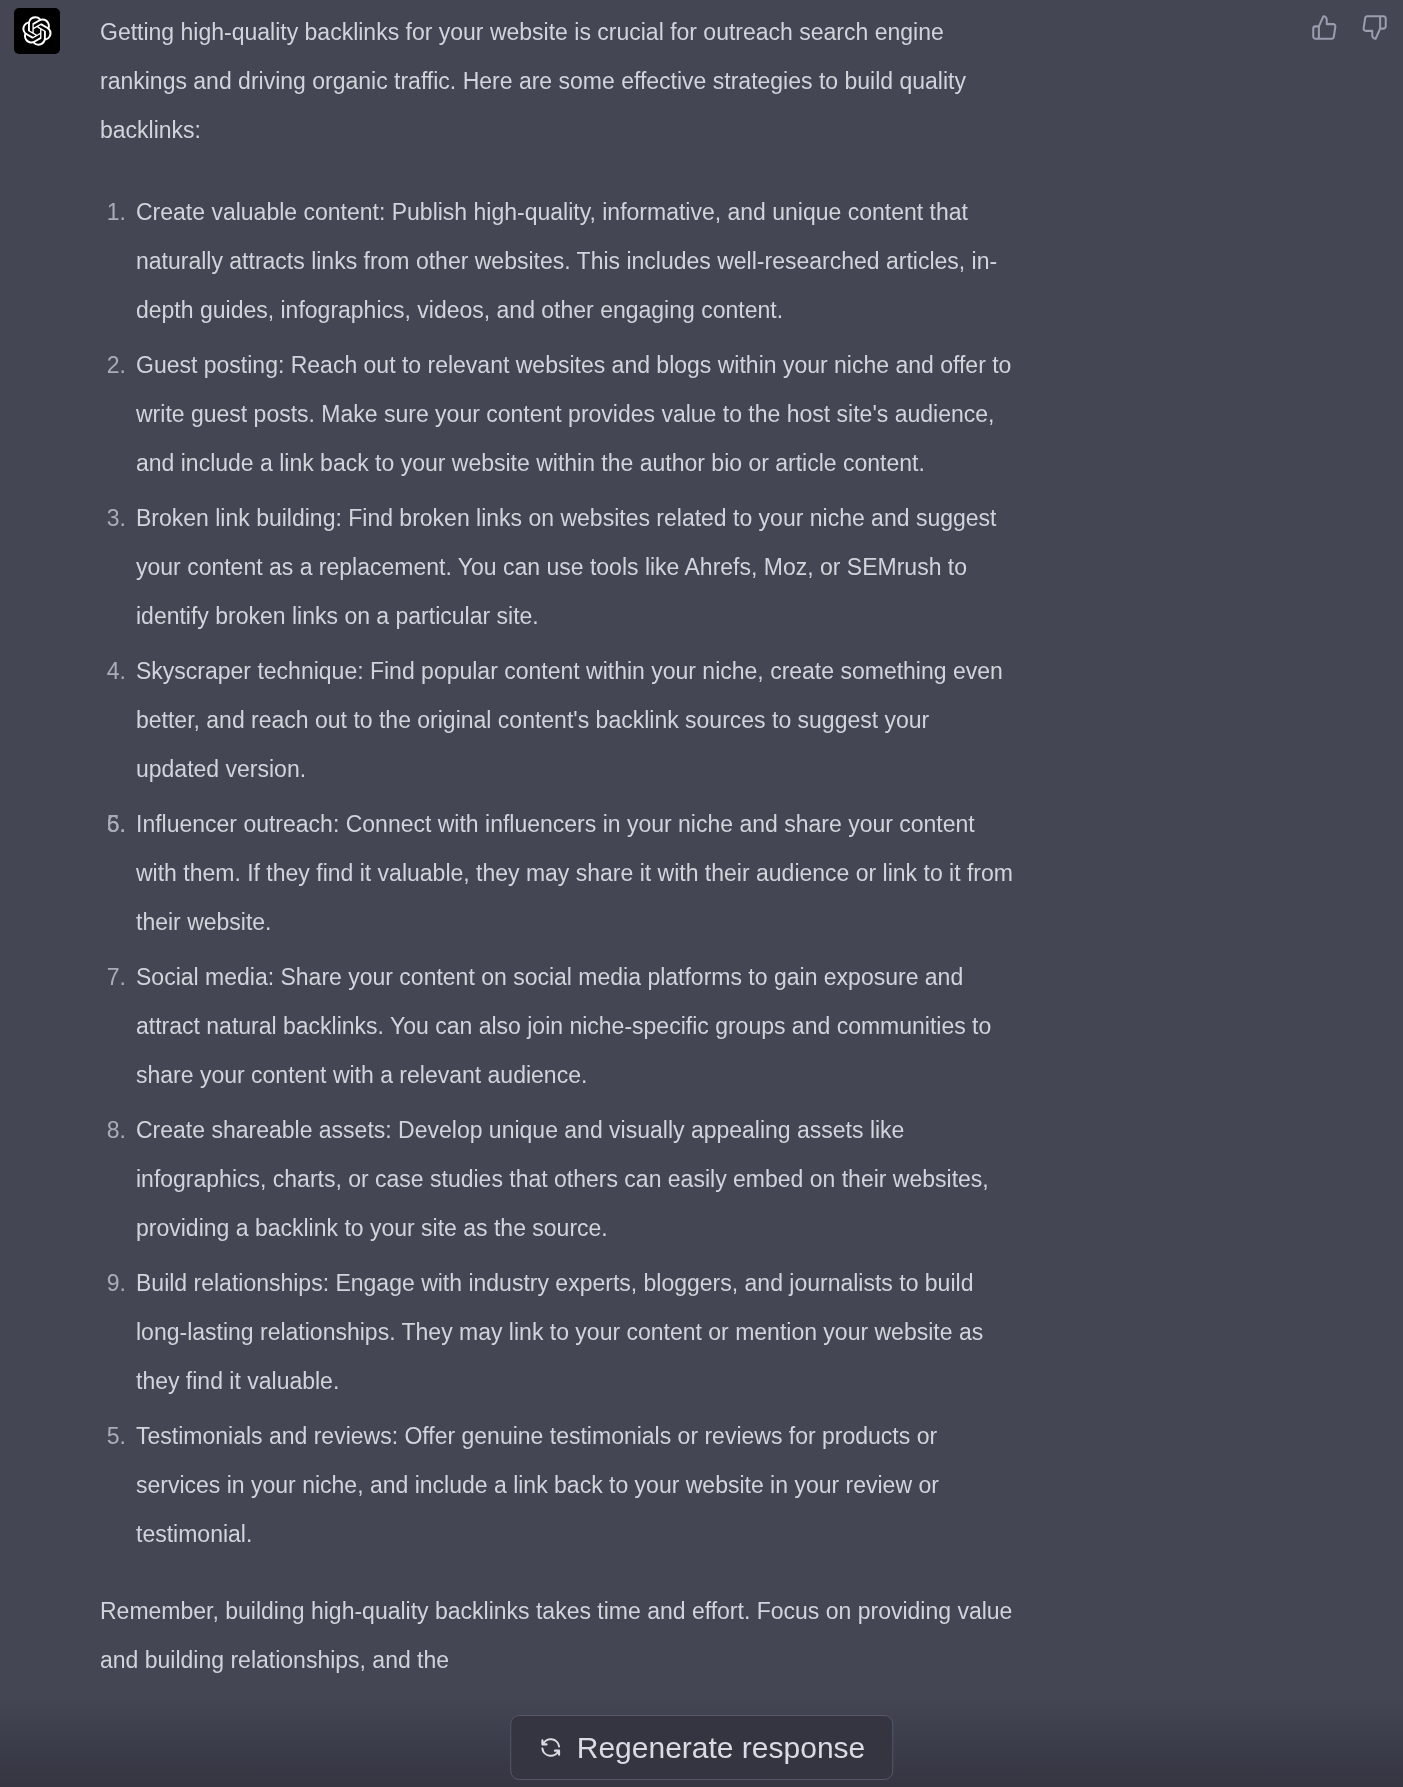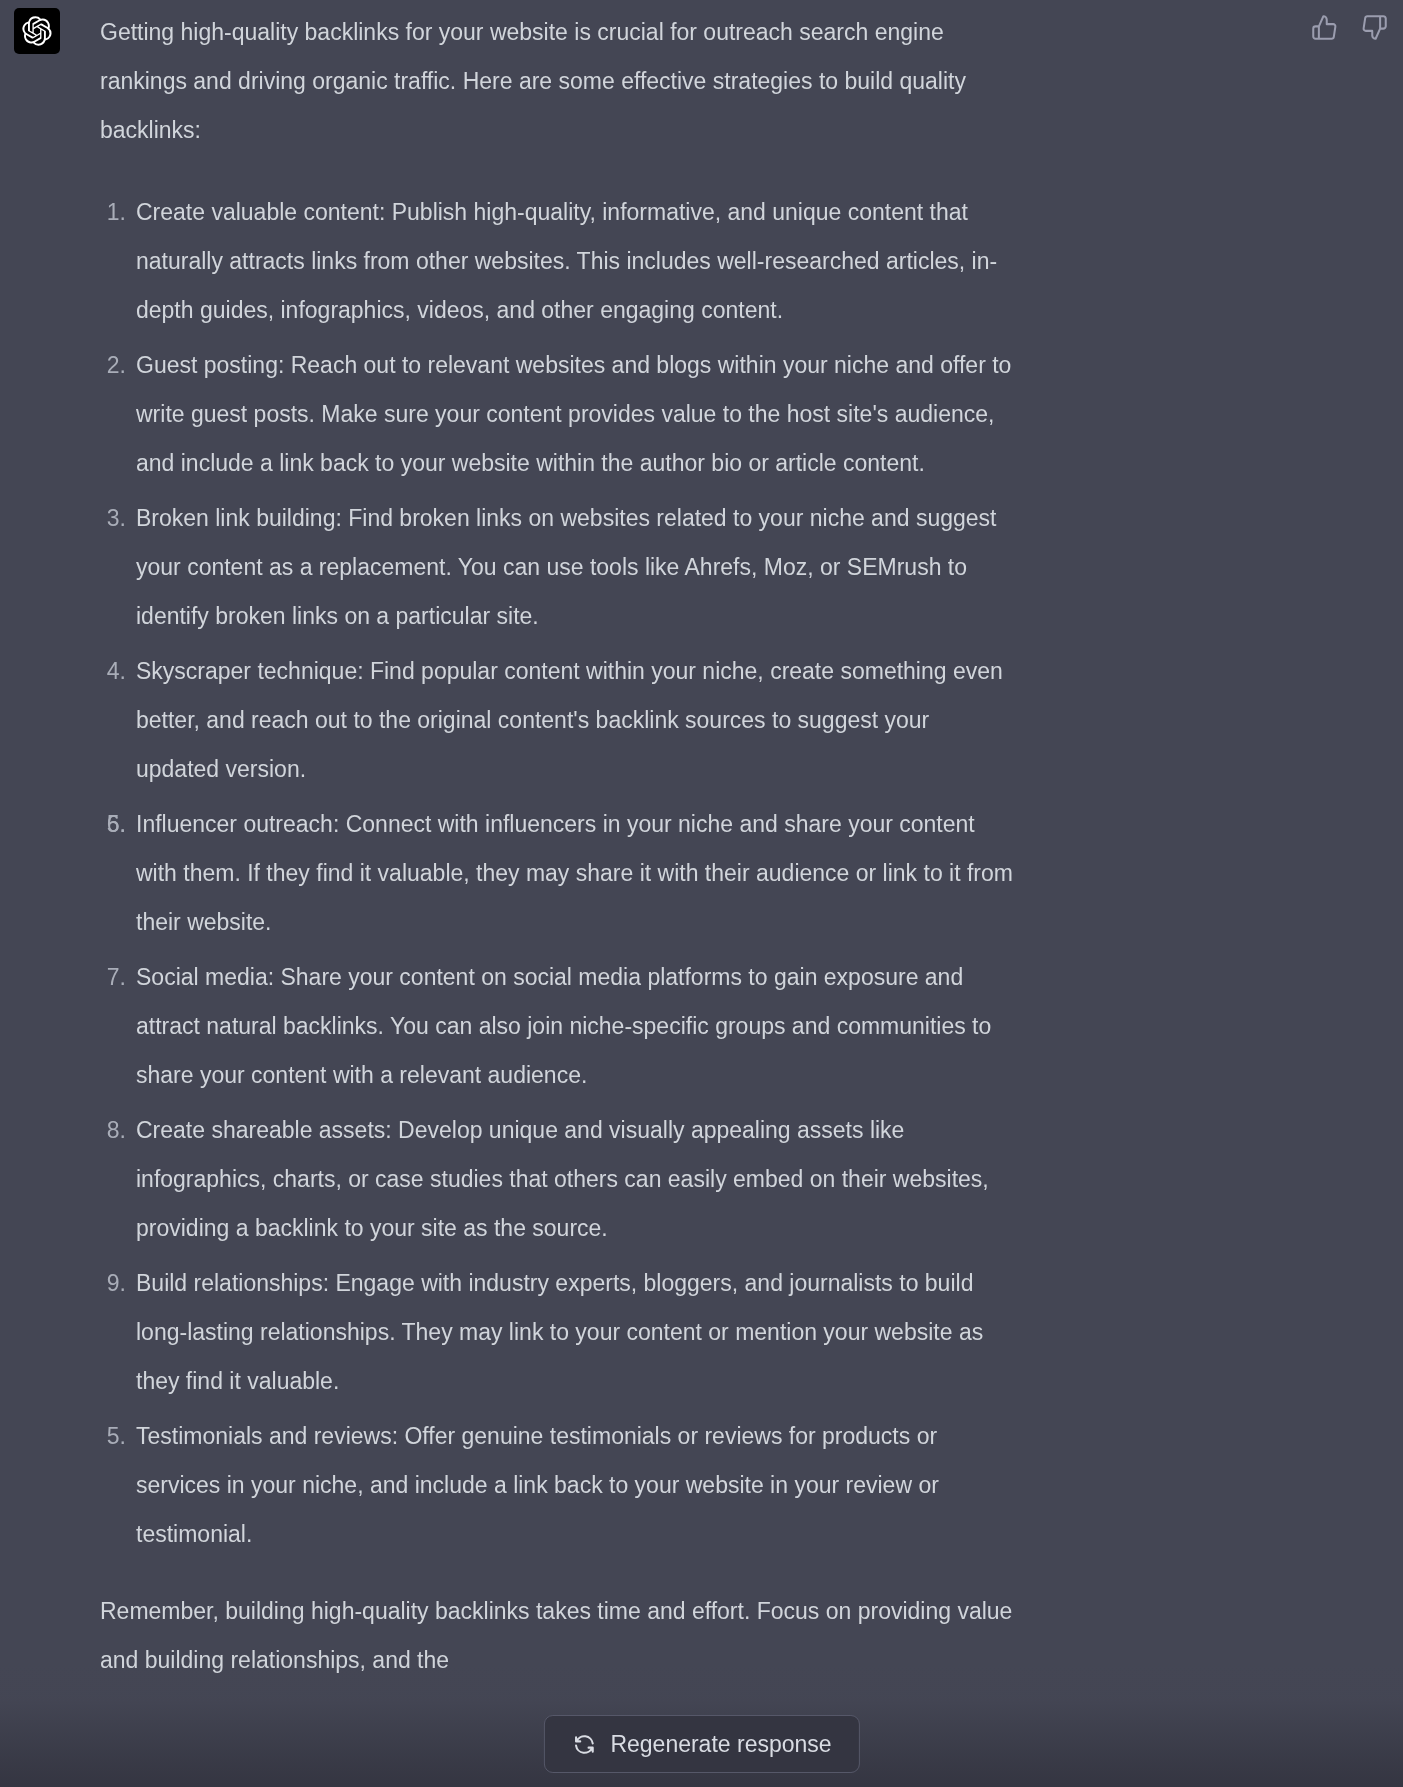--- a/index.html
+++ b/index.html
@@ -82,28 +82,28 @@
       rgba(52,53,65,0.97) 100%);
     pointer-events: none;
     z-index: 5;
   }
   .regenerate {
     position: absolute;
     left: 50%; top: 1715px;
     transform: translateX(-50%);
     z-index: 10;
     display: flex; align-items: center; gap: 14px;
-    height: 58px;
+    height: 65px;
     padding: 0 27px;
     background: var(--button_bg);
     border: 1px solid var(--button_border);
     border-radius: 9px;
     color: var(--button_text);
     font-family: "Liberation Sans", "DejaVu Sans", sans-serif;
-    font-size: 23px;
+    font-size: 30px;
     cursor: pointer;
     white-space: nowrap;
     text-align: right;
   }
   .regenerate svg { width: 25px; height: 25px; flex: none; }
 </style>
 </head>
 <body>
 
 <div class="avatar">

